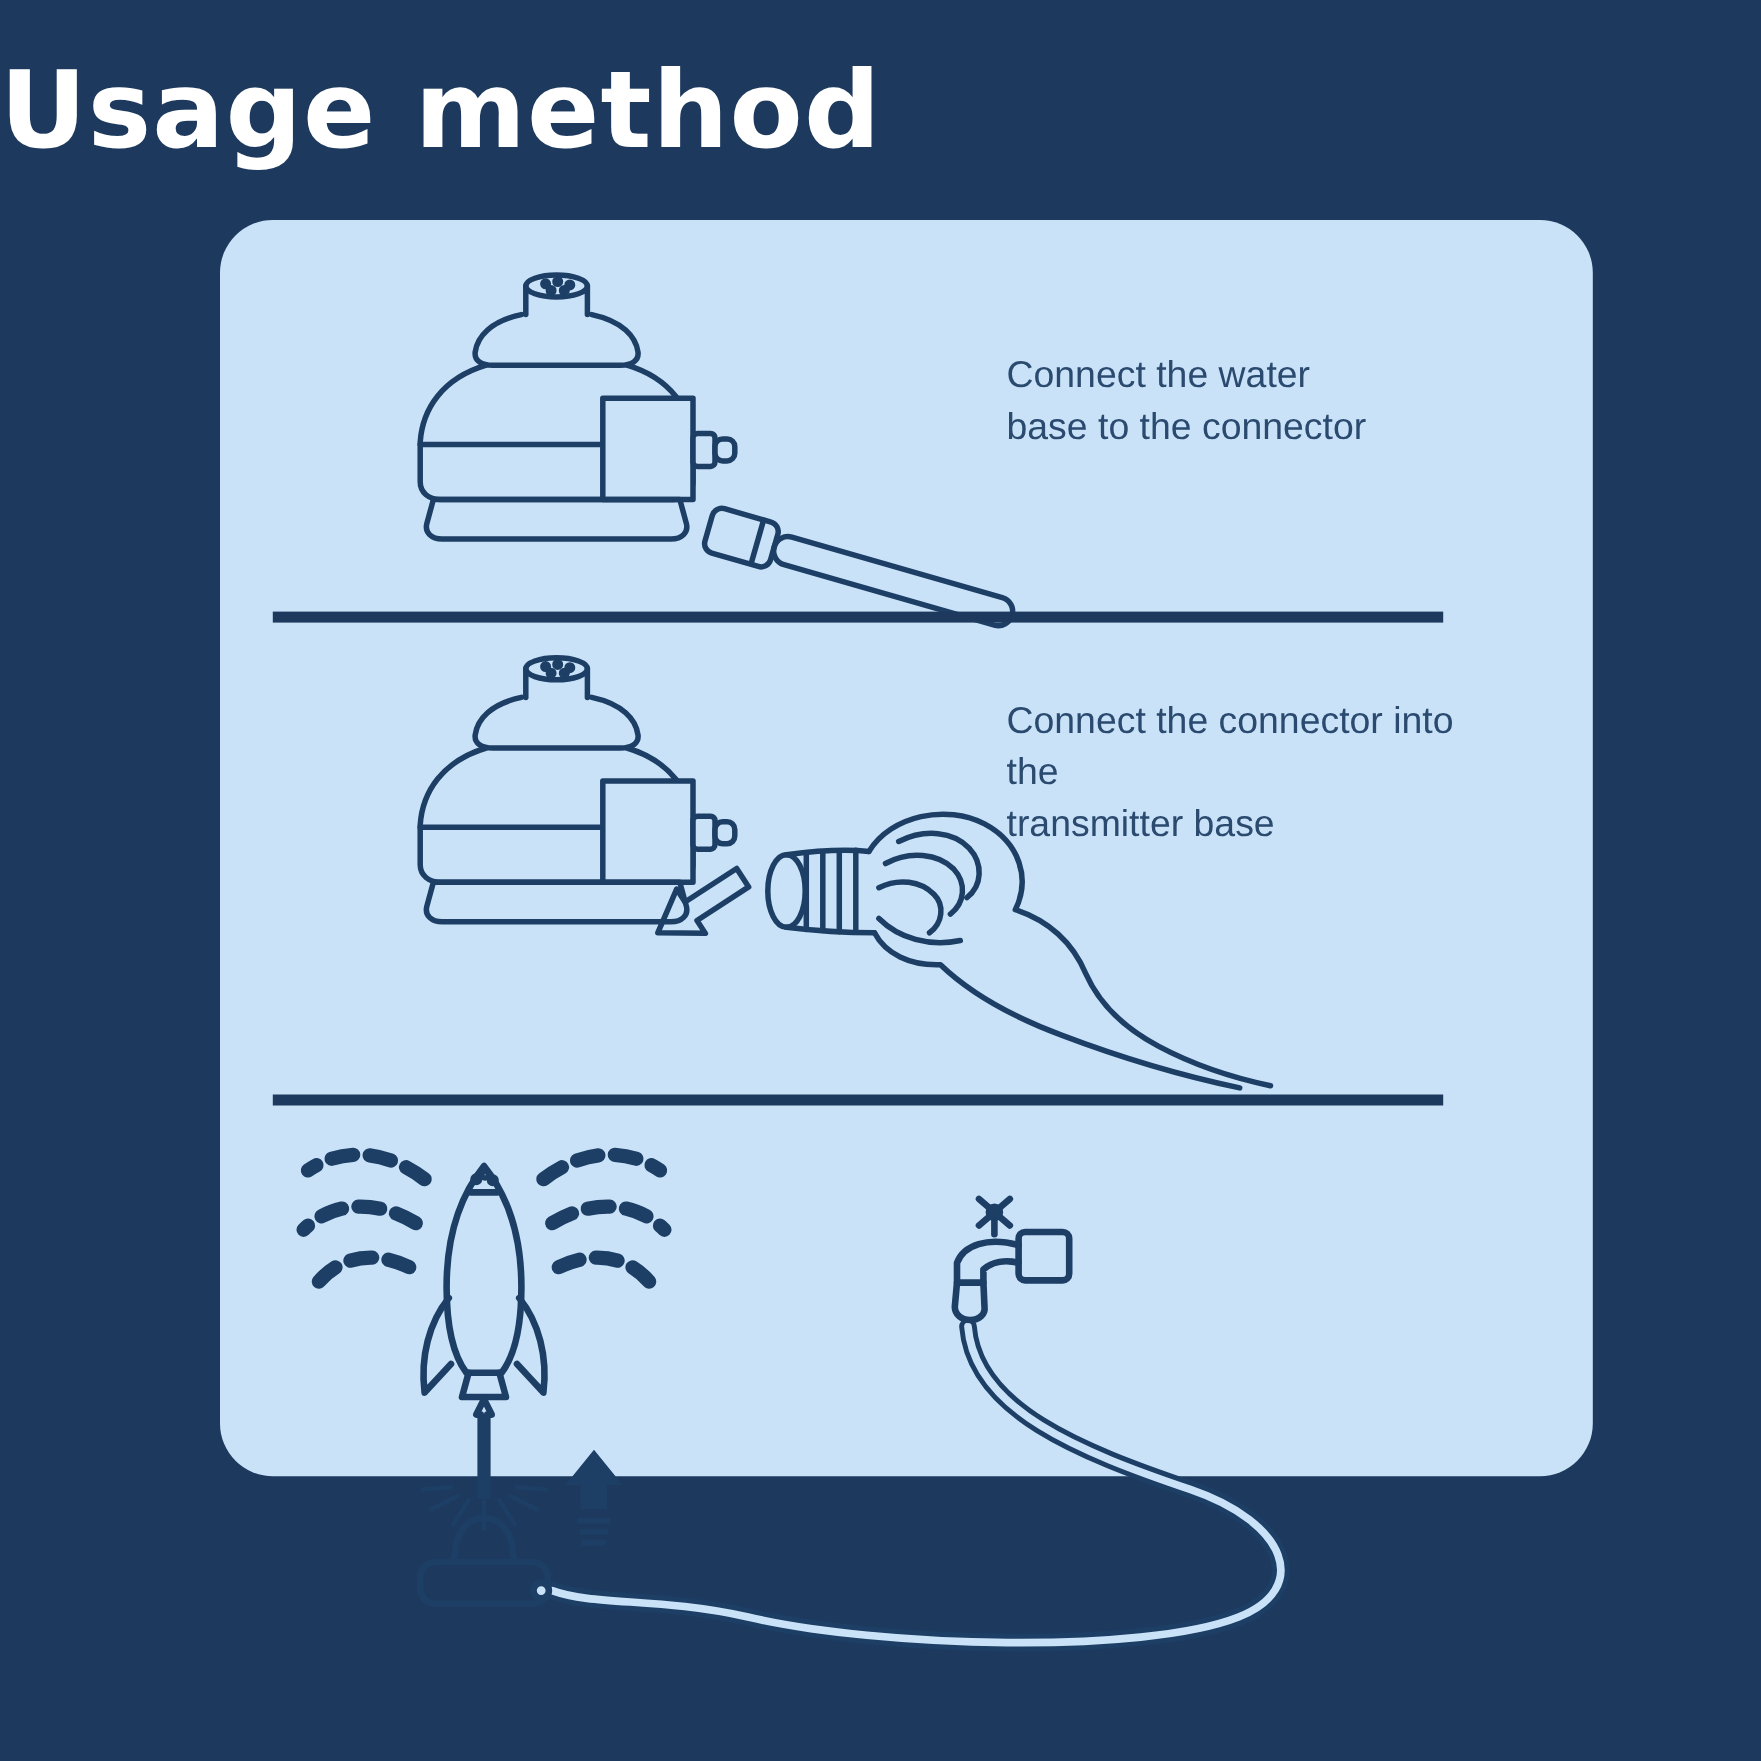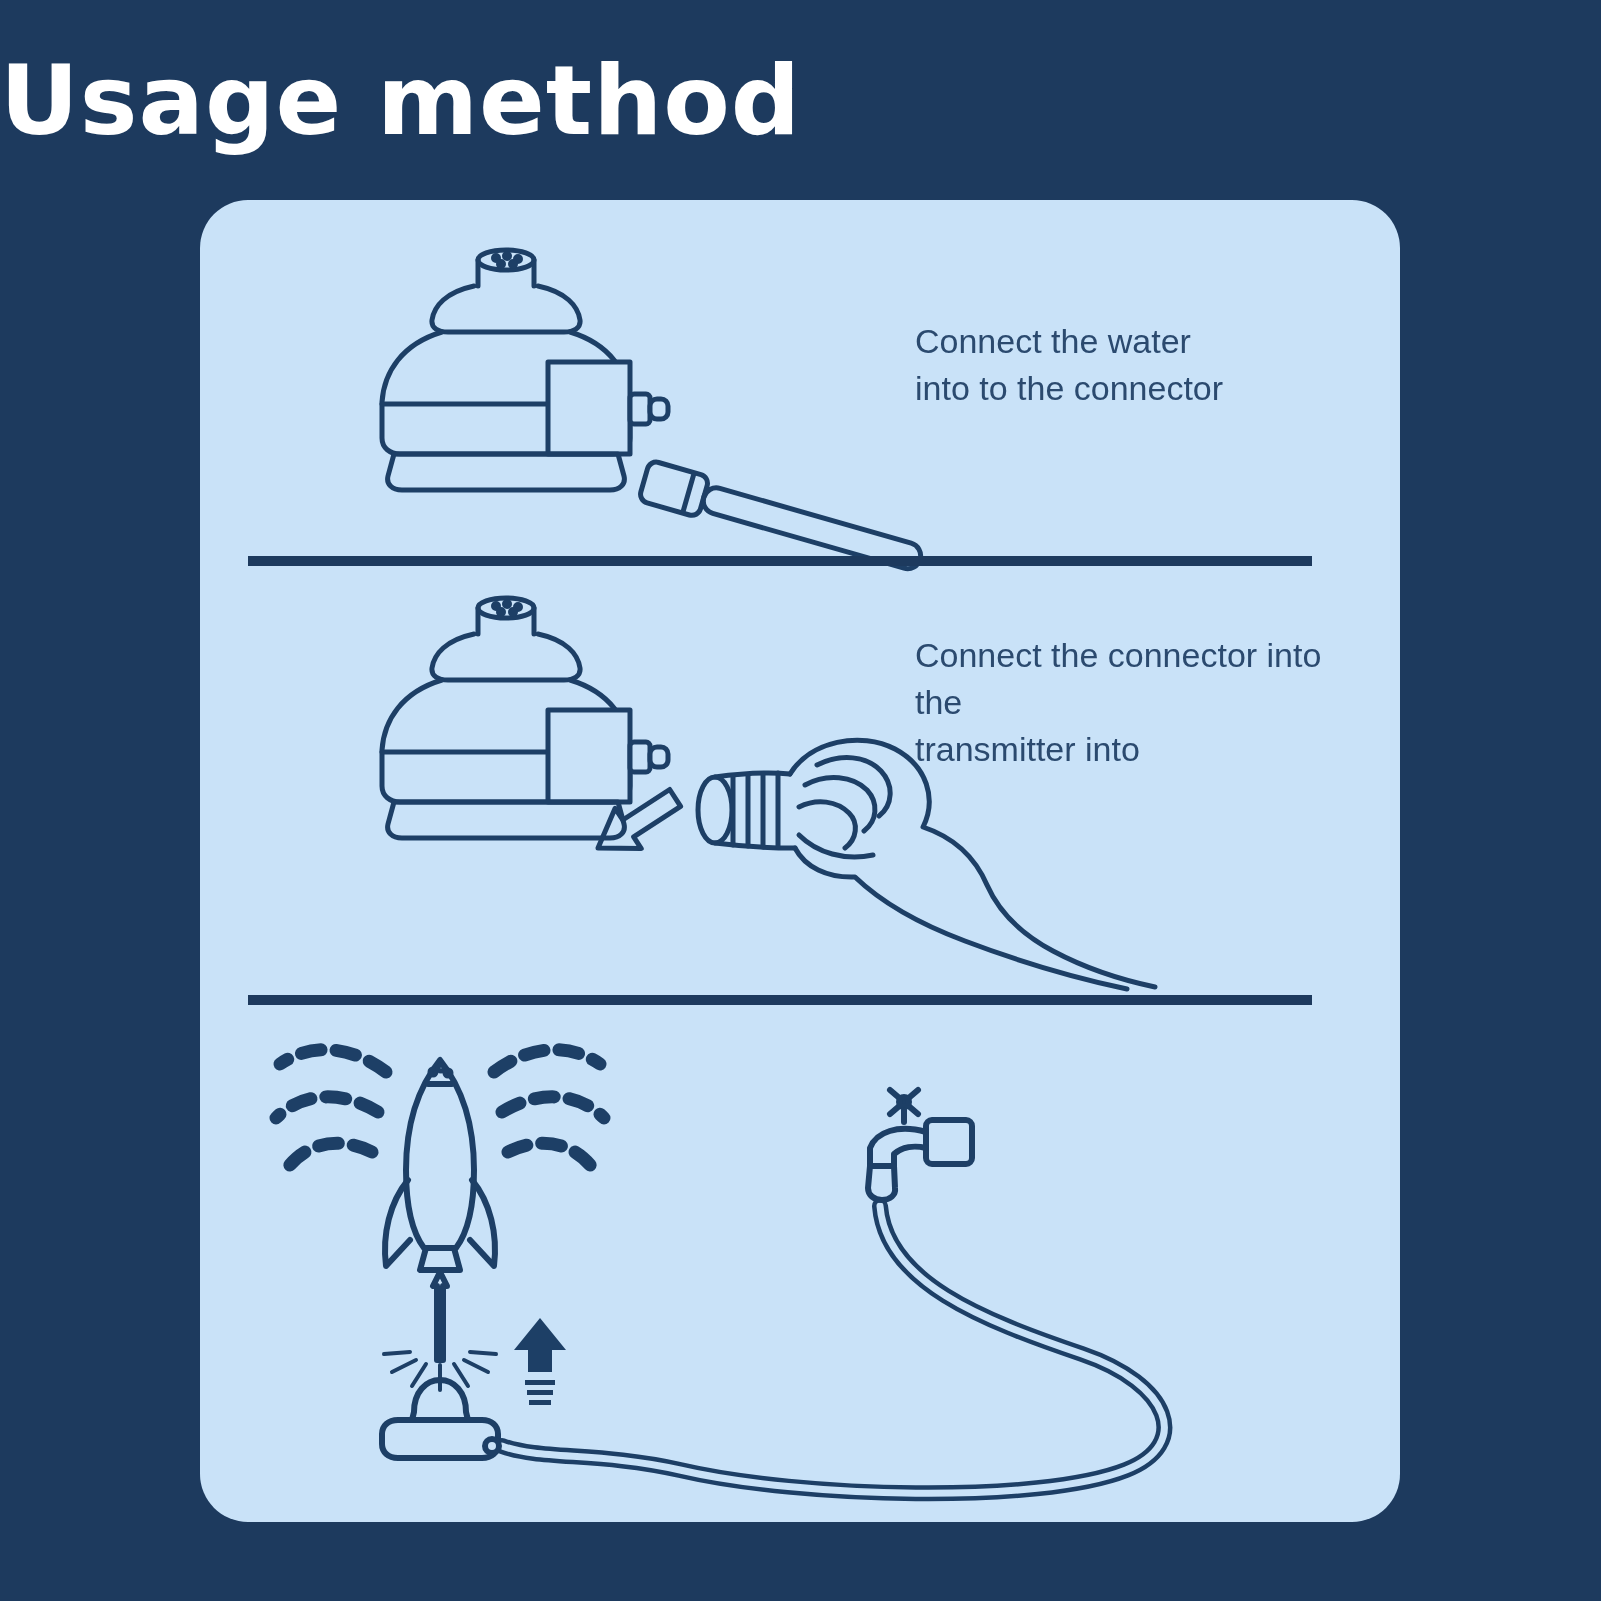--- a/index.html
+++ b/index.html
@@ -21,23 +21,24 @@
     font-family:"DejaVu Sans","Liberation Sans",sans-serif;
     font-weight:700;
     font-size:97px;
     color:#ffffff;
     margin:0;
     letter-spacing:1px;
   }
   .panel{
     position:absolute;
     left:200px;top:200px;
-    width:1200px;height:1322px;
+    width:1200px;height:1142px;
     background:var(--panel);
     border-radius:48px;
+    padding-left:48px;
   }
   .illus{position:absolute;z-index:1;}
   .step-caption{
     position:absolute;z-index:2;
     font-size:34px;
     line-height:1.38;
     color:var(--caption);
   }
   .cap1{left:715px;top:118px;width:470px;}
   .cap2{left:715px;top:432px;width:440px;}
@@ -94,21 +95,21 @@
       <use href="#device" x="14" y="6" width="340" height="250"></use>
     </g>
     <g transform="translate(330,220) rotate(16)" fill="none" stroke="var(--ink)" stroke-width="5" stroke-linecap="round" stroke-linejoin="round">
       <rect x="0" y="0" width="62" height="42" rx="9"></rect>
       <line x1="46" y1="2" x2="46" y2="40"></line>
       <rect x="62" y="8" width="225" height="26" rx="13"></rect>
     </g>
   </svg>
   <div class="step-caption cap1">
     <span>Connect the water</span><br>
-    <span>into to the connector</span>
+    <span>base to the connector</span>
   </div>
 
   <div class="divider d1"></div>
 
   <svg class="illus s2" viewBox="0 0 880 430">
     <g>
       <use href="#device" x="14" y="14" width="340" height="250"></use>
     </g>
 
     <path transform="translate(278,268) rotate(-33)" fill="none" stroke="var(--ink)" stroke-width="5" stroke-linejoin="round" d="M0,0 L36,-24 L36,-10 L92,-10 L92,10 L36,10 L36,24 Z"></path>
@@ -127,21 +128,21 @@
 
       <path d="M152,50 C176,38 202,41 216,56 C229,70 228,90 214,101"></path>
       <path d="M140,70 C162,58 188,61 202,75 C214,88 212,106 199,116"></path>
       <path d="M134,92 C152,83 172,86 184,98 C194,108 192,124 180,133"></path>
 
       <path d="M134,120 C152,138 180,146 208,140"></path>
     </g>
   </svg>
   <div class="step-caption cap2">
     <span>Connect the connector into the</span><br>
-    <span>transmitter into</span>
+    <span>transmitter base</span>
   </div>
 
   <div class="divider d2"></div>
 
   <svg class="illus s3" viewBox="0 0 1120 490">
 
     <g fill="none">
       <path stroke="var(--ink)" stroke-width="16" stroke-linecap="round" d="M640,186 C646,262 742,300 842,334 C930,364 952,424 886,450 C800,484 560,478 440,450 C360,432 300,440 262,426"></path>
       <path stroke="var(--panel)" stroke-width="7" stroke-linecap="round" d="M640,186 C646,262 742,300 842,334 C930,364 952,424 886,450 C800,484 560,478 440,450 C360,432 300,440 262,426"></path>
     </g>

